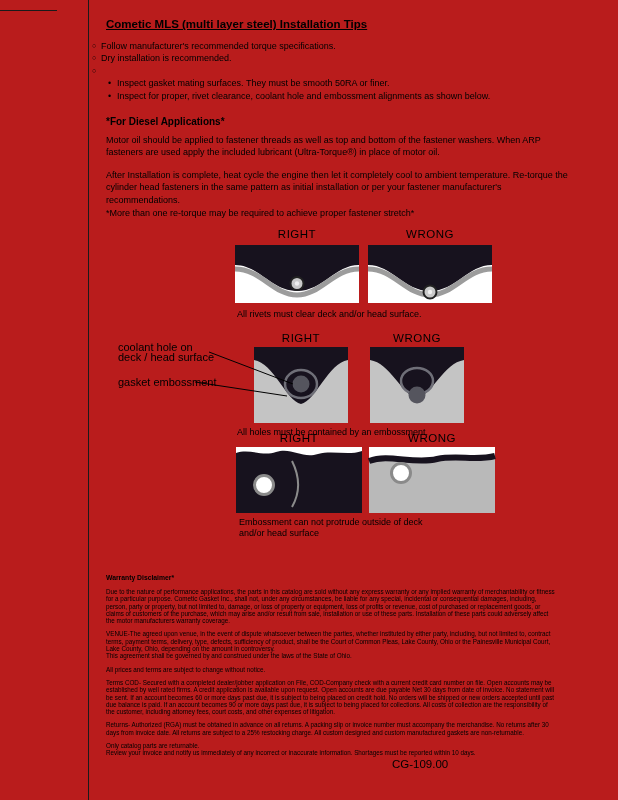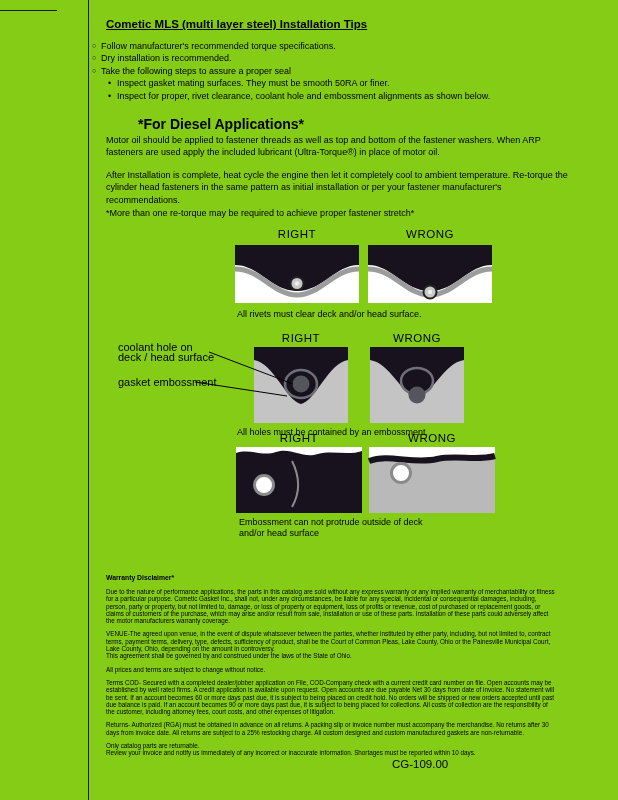--- a/index.html
+++ b/index.html
@@ -1,32 +1,32 @@
 <!DOCTYPE html>
 <html><head>
 <meta charset="utf-8">
 <style>
   * { margin:0; padding:0; box-sizing:border-box; }
   html,body { background:#ffffff; }
   .page {
-    position:relative; width:618px; height:800px; background:#84cc16;
+    position:relative; width:618px; height:800px; background:#b91c1c;
     font-family:"Liberation Sans", sans-serif; color:#000; overflow:hidden;
   }
   .corner-mark { position:absolute; left:0; top:10px; width:57px; height:1px; background:#1a1a1a; }
   .left-rule   { position:absolute; left:88px; top:0; width:1px; height:800px; background:#1a1a1a; }
 
   .title { position:absolute; left:106px; top:18px; font-size:11.5px; font-weight:bold; text-decoration:underline; }
 
   .tips { position:absolute; left:92px; top:40px; font-size:9px; }
   .tip { display:flex; line-height:12.4px; }
   .tip .mark { width:9px; flex:none; font-size:7px; line-height:12.4px; }
   .tip.sub { margin-left:16px; }
   .tip.sub .mark { font-size:9px; }
 
-  .diesel-heading { position:absolute; left:106px; top:116px; font-size:14px; font-weight:bold;margin-left:32px; }
+  .diesel-heading { position:absolute; left:106px; top:116px; font-size:10px; font-weight:bold; }
   .para { position:absolute; left:106px; width:464px; font-size:9px; line-height:12.3px; }
   .p1 { top:134px; }
   .p2 { top:169px; }
   .note { position:absolute; left:106px; top:208px; font-size:9px; }
 
   .figures { position:absolute; left:0; top:226px; width:618px; height:340px; }
   .leader-lines { position:absolute; left:0; top:0; width:618px; height:340px; pointer-events:none; }
   .lbl { position:absolute; font-size:11.5px; letter-spacing:0.5px; text-align:center; }
   .lbl-r1r{left:235px;top:2px;width:124px} .lbl-r1w{left:368px;top:2px;width:124px}
   .lbl-r2r{left:254px;top:106px;width:94px} .lbl-r2w{left:370px;top:106px;width:94px}
@@ -62,21 +62,20 @@
     <div class="tip">
       <span class="mark">○</span>
       <span>Follow manufacturer's recommended torque specifications.</span>
     </div>
     <div class="tip">
       <span class="mark">○</span>
       <span>Dry installation is recommended.</span>
     </div>
     <div class="tip">
       <span class="mark">○</span>
-      <span>Take the following steps to assure a proper seal</span>
     </div>
     <div class="tip sub">
       <span class="mark">•</span>
       <span>Inspect gasket mating surfaces.  They must be smooth 50RA or finer.</span>
     </div>
     <div class="tip sub">
       <span class="mark">•</span>
       <span>Inspect for proper, rivet clearance, coolant hole and embossment alignments as shown below.</span>
     </div>
   </div>

